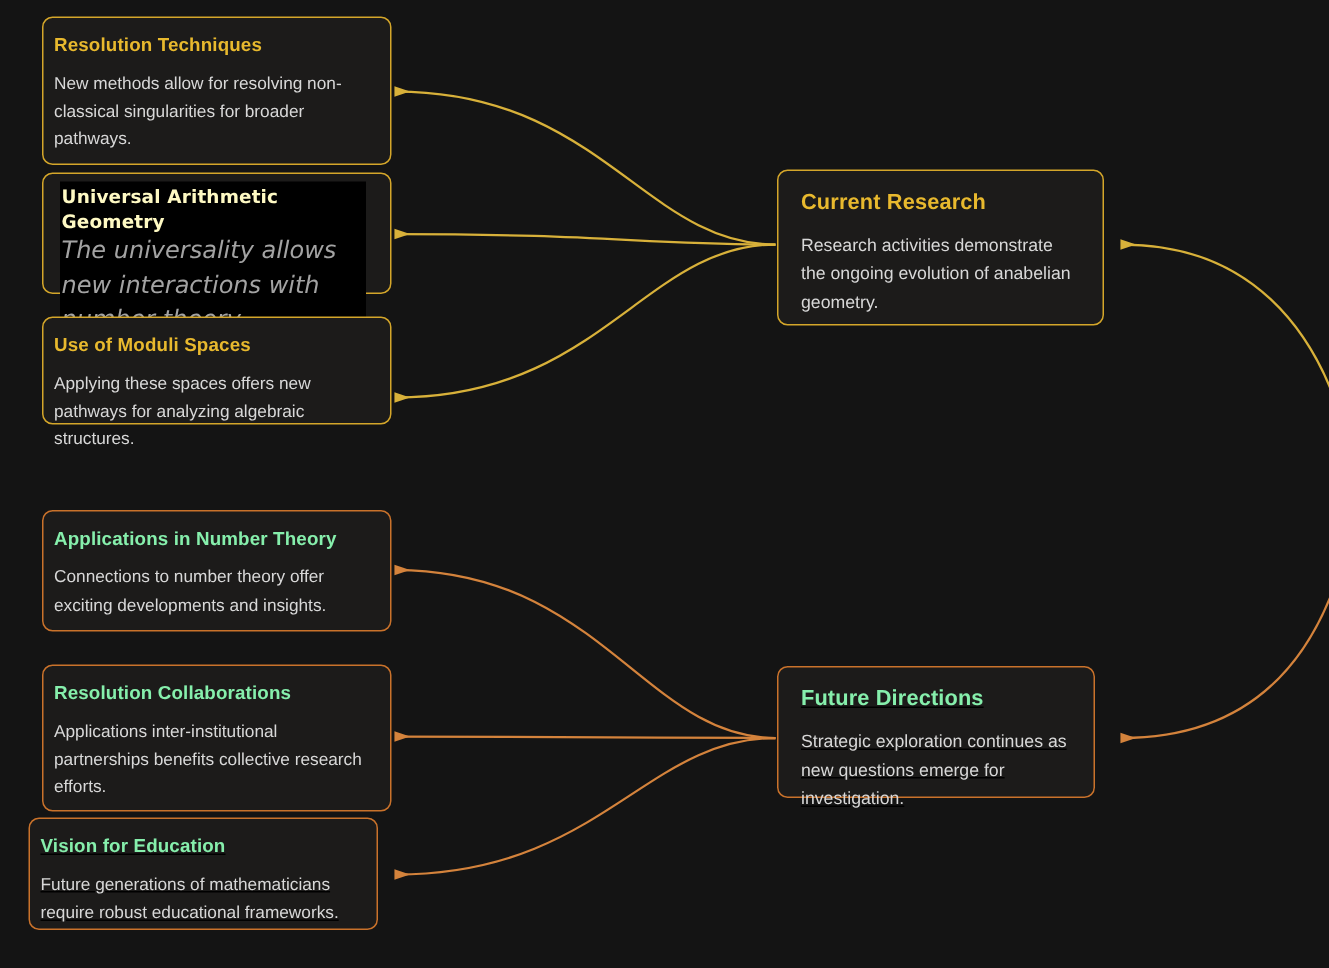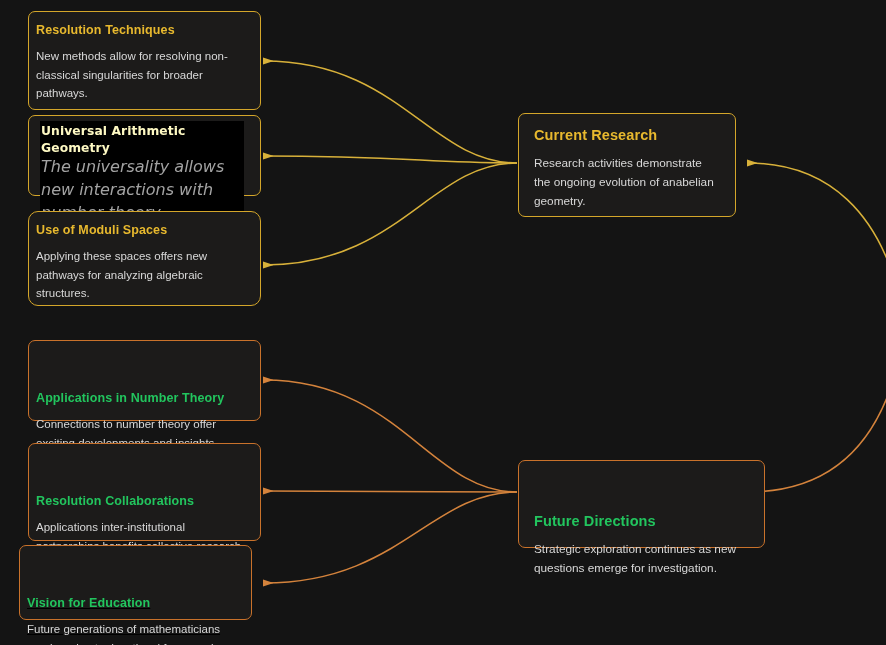--- a/index.html
+++ b/index.html
@@ -24,21 +24,21 @@
   .node.orange{border-color:#c9722b;}
 
   .node-title{
     font-size:12.5px;
     font-weight:bold;
     color:#e8b92e;
     letter-spacing:.1px;
     margin:0 0 9px 0;
     line-height:1.2;
   }
-  .node.orange .node-title{color:#22c55e;margin-top:39px;}
+  .node.orange .node-title{color:#86efac;}
 
   .node-body{
     font-size:11.5px;
     color:#d8d8d8;
     line-height:1.62;
     margin:0;
   }
 
   
   .node.hub{padding:13px 15px 14px 15px;}
@@ -108,21 +108,21 @@
     <div class="node-body">New methods allow for resolving non-classical singularities for broader pathways.</div>
   </div>
 
   <div class="node glitch" style="left:28px;top:115px;width:233px;height:81px;">
     <div class="glitch-inner">
       <div class="node-title">Universal Arithmetic Geometry</div>
       <div class="node-body">The universality allows new interactions with number theory, geometry, and topology.</div>
     </div>
   </div>
 
-  <div class="node" style="left:28px;top:211px;width:233px;height:95px;border-radius:10px;">
+  <div class="node" style="left:28px;top:211px;width:233px;height:72px;">
     <div class="node-title">Use of Moduli Spaces</div>
     <div class="node-body">Applying these spaces offers new pathways for analyzing algebraic structures.</div>
   </div>
 
   <div class="node orange" style="left:28px;top:340px;width:233px;height:81px;">
     <div class="node-title">Applications in Number Theory</div>
     <div class="node-body">Connections to number theory offer exciting developments and insights.</div>
   </div>
 
   <div class="node orange" style="left:28px;top:443px;width:233px;height:98px;">
@@ -133,18 +133,18 @@
   <div class="node orange" style="left:19px;top:545px;width:233px;height:75px;text-decoration:underline;">
     <div class="node-title">Vision for Education</div>
     <div class="node-body">Future generations of mathematicians require robust educational frameworks.</div>
   </div>
 
   <div class="node hub" style="left:518px;top:113px;width:218px;height:104px;">
     <div class="node-title">Current Research</div>
     <div class="node-body">Research activities demonstrate the ongoing evolution of anabelian geometry.</div>
   </div>
 
-  <div class="node hub orange" style="left:518px;top:460px;width:247px;height:88px;">
+  <div class="node hub orange" style="left:518px;top:444px;width:212px;height:88px;text-decoration:underline;">
     <div class="node-title">Future Directions</div>
     <div class="node-body">Strategic exploration continues as new questions emerge for investigation.</div>
   </div>
 
 </div>
 
 </body></html>

